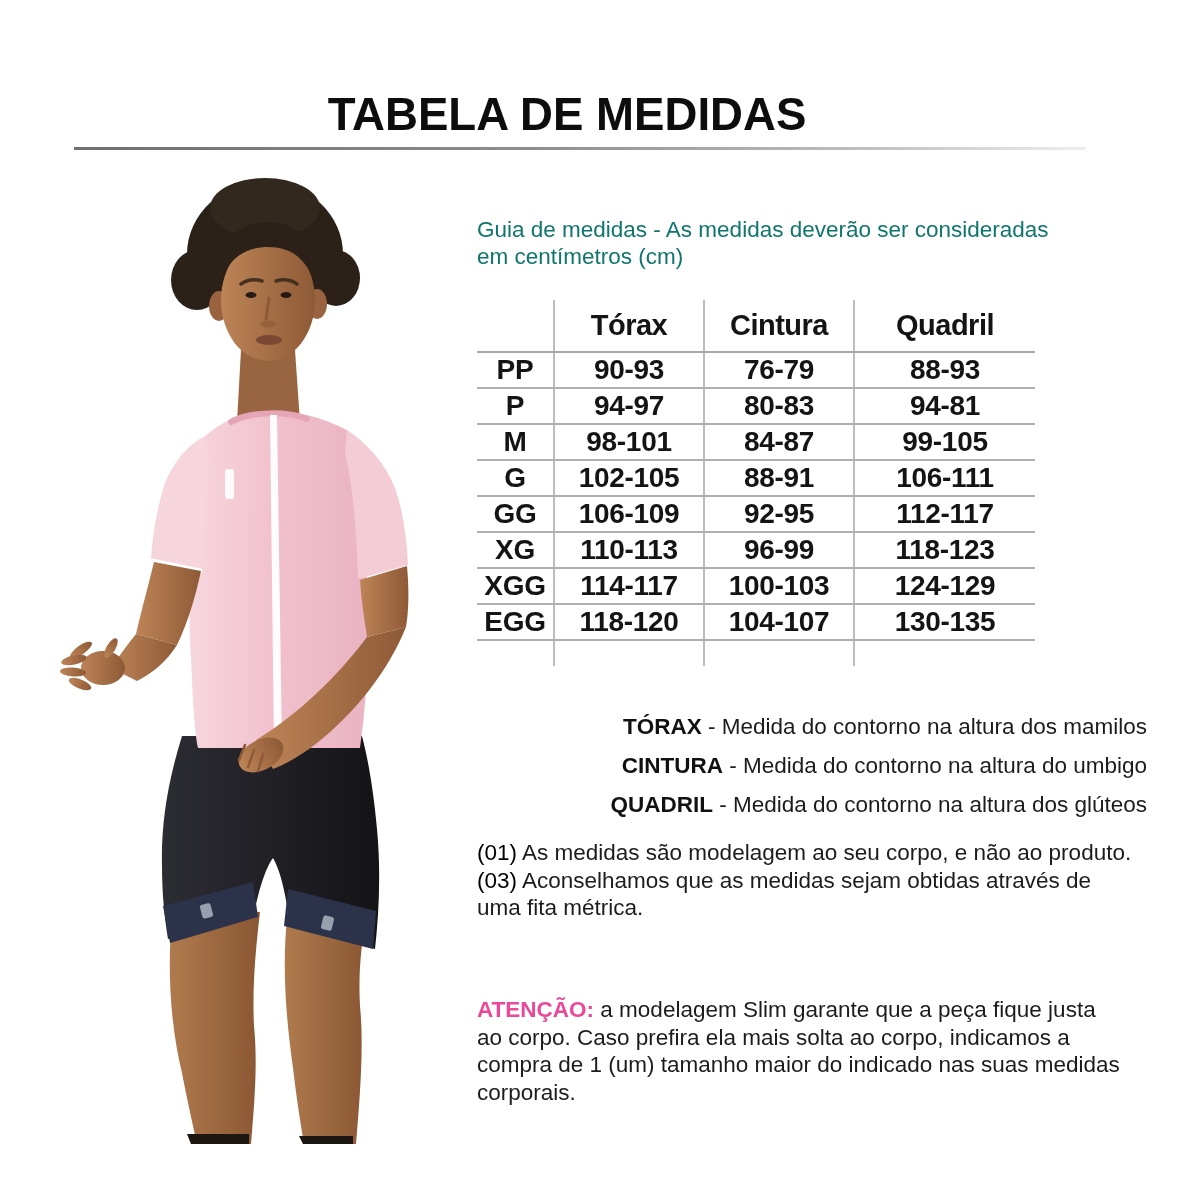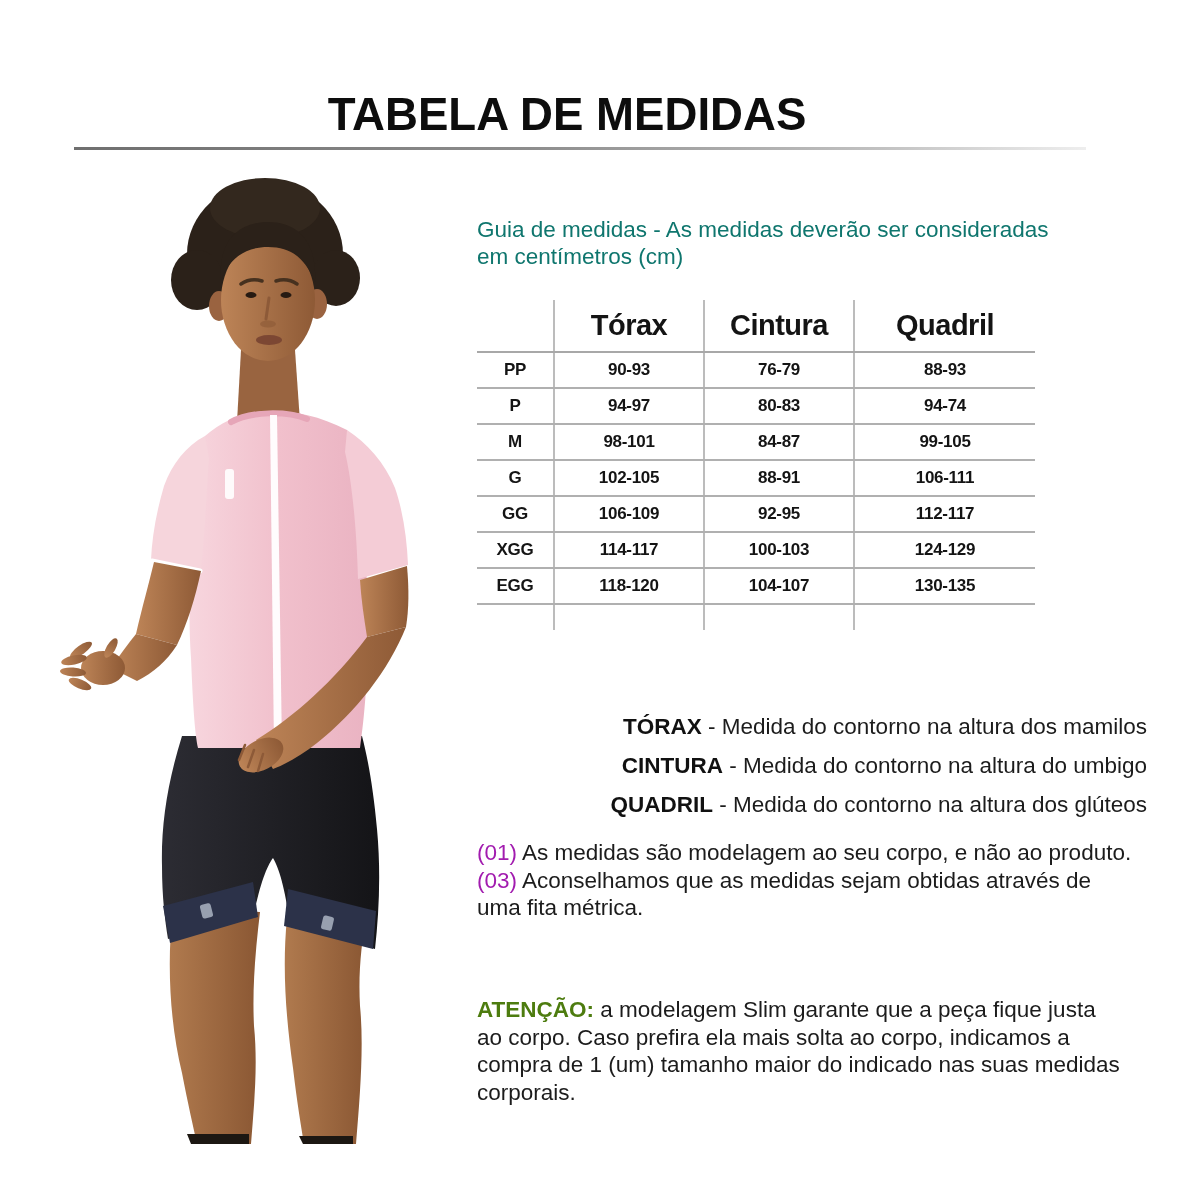--- a/index.html
+++ b/index.html
@@ -37,37 +37,37 @@
     color:#141414;
   }
   .size-table th, .size-table td {
     text-align:center; vertical-align:middle;
     font-weight:bold; padding:0;
   }
   .size-table thead th {
     height:52px; font-size:29px; letter-spacing:-0.5px;
     border-bottom:2px solid #a8a8a8;
   }
-  .size-table tbody td { height:36px; font-size:17px; letter-spacing:-0.3px;margin-top:6px; }
+  .size-table tbody td { height:36px; font-size:28px; letter-spacing:-0.3px;margin-top:6px; }
   .size-table tbody tr.data td { border-bottom:2px solid #b0b0b0; }
   .size-table th + th, .size-table td + td { border-left:2px solid #bcbcbc; }
   .size-table tr.stub td { height:26px; border-bottom:none; }
 
   .definitions { position:absolute; left:477px; top:713px; width:670px;text-align:right; }
   .def { font-size:22.5px; line-height:28px; margin-bottom:11px; color:#1c1c1c; }
   .def-term { font-weight:bold; color:#111; }
 
   .notes { position:absolute; left:477px; top:839px; width:665px; }
   .note { font-size:22.5px; line-height:27.5px; color:#1c1c1c; }
-  .note-num { color:#a21caf; }
+  .note-num { color:#000000; }
   .note-text { white-space:pre-line; }
 
   .attention { position:absolute; left:477px; top:996px; width:690px;
     font-size:22.5px; line-height:27.5px; color:#1c1c1c; }
-  .att-label { font-weight:bold; color:#4d7c0f; }
+  .att-label { font-weight:bold; color:#ec4899; }
   .att-text { white-space:pre-line; }
 </style>
 </head>
 <body>
 
 <div class="page">
 
   <div class="title">TABELA DE MEDIDAS</div>
   <div class="title-divider"></div>
 
@@ -194,39 +194,45 @@
       <tr class="data">
         <td>PP</td>
         <td>90-93</td>
         <td>76-79</td>
         <td>88-93</td>
       </tr>
       <tr class="data">
         <td>P</td>
         <td>94-97</td>
         <td>80-83</td>
-        <td>94-74</td>
+        <td>94-81</td>
       </tr>
       <tr class="data">
         <td>M</td>
         <td>98-101</td>
         <td>84-87</td>
         <td>99-105</td>
       </tr>
       <tr class="data">
         <td>G</td>
         <td>102-105</td>
         <td>88-91</td>
         <td>106-111</td>
       </tr>
       <tr class="data">
         <td>GG</td>
         <td>106-109</td>
         <td>92-95</td>
         <td>112-117</td>
+      </tr>
+      <tr class="data">
+        <td>XG</td>
+        <td>110-113</td>
+        <td>96-99</td>
+        <td>118-123</td>
       </tr>
       <tr class="data">
         <td>XGG</td>
         <td>114-117</td>
         <td>100-103</td>
         <td>124-129</td>
       </tr>
       <tr class="data">
         <td>EGG</td>
         <td>118-120</td>

